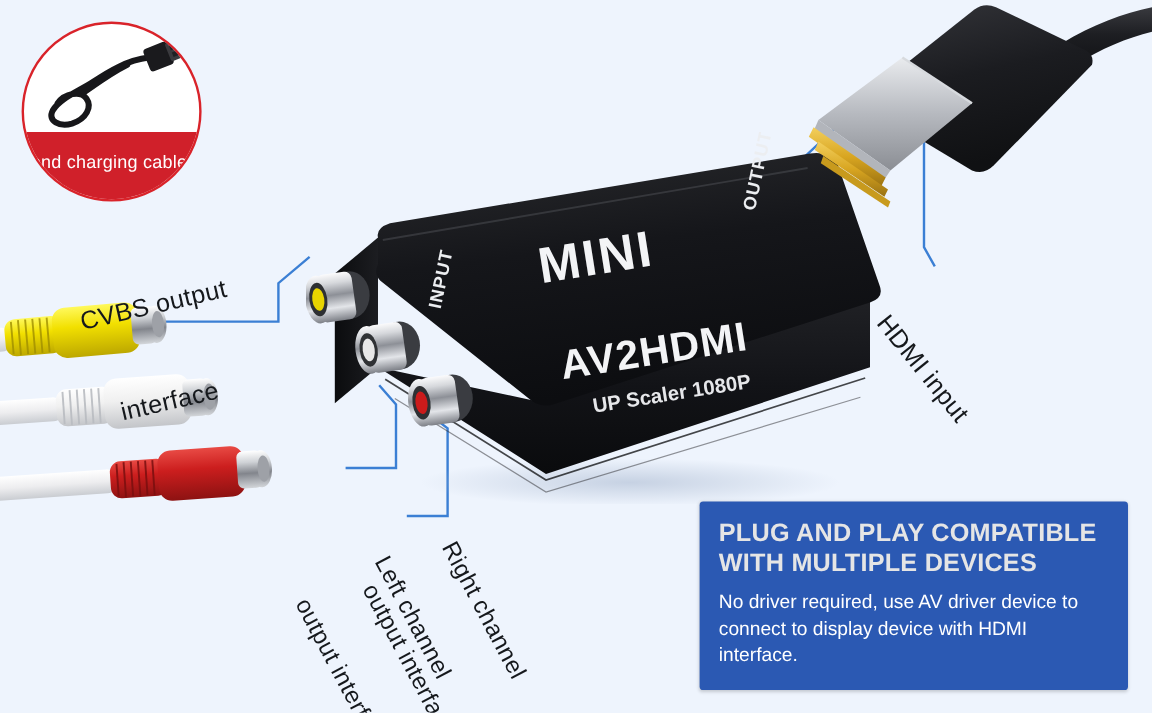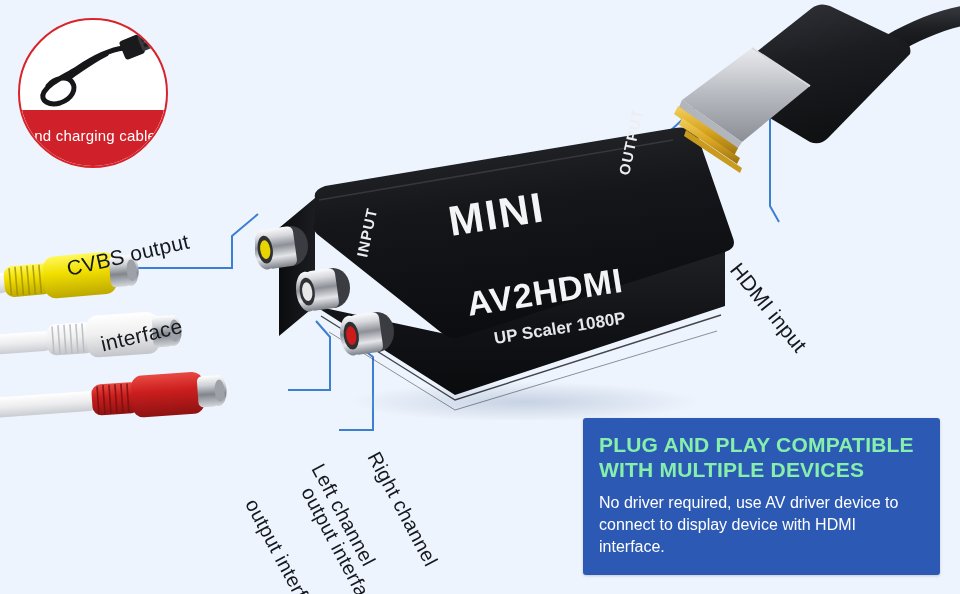--- a/index.html
+++ b/index.html
@@ -52,21 +52,21 @@
   }
 
   
   .infobox{
     left:583px;top:418px;width:357px;height:157px;
     background:#2b59b3;border-radius:3px;
     box-sizing:border-box;padding:14px 16px 0 16px;
     box-shadow:0 1px 3px rgba(0,0,0,.18);
   }
   .infobox h2{
-    margin:0 0 10px 0;color:#86efac;font-size:21px;line-height:25px;
+    margin:0 0 10px 0;color:#e5e5e5;font-size:21px;line-height:25px;
     font-weight:bold;letter-spacing:.2px;
   }
   .infobox p{
     margin:0;color:#fff;font-size:16px;line-height:22px;font-weight:400;
   }
 
   
   #device{left:255px;top:110px;width:500px;height:310px;}
 
   

